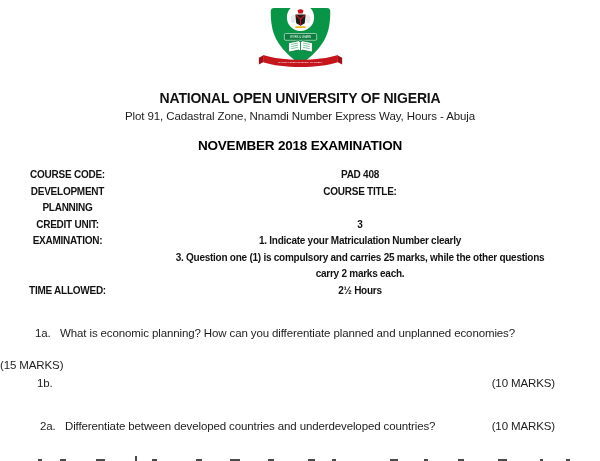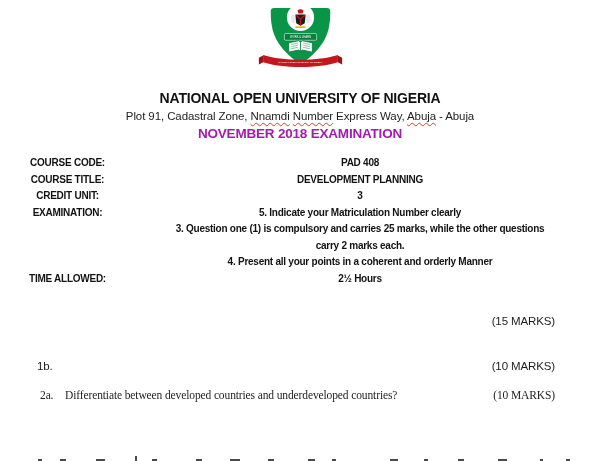--- a/index.html
+++ b/index.html
@@ -7,39 +7,39 @@
     width:600px;height:461px;background:#ffffff;overflow:hidden;position:relative;
     font-family:"Liberation Sans",sans-serif;color:#1d1d1d;
   }
   
   .logo-wrap{width:100%;text-align:center;padding-top:3px;}
   
   .hdr{text-align:center;}
   .hdr-university{font-size:14px;font-weight:bold;letter-spacing:-0.2px;margin-top:11px;color:#121212;}
   .hdr-address{font-size:11.5px;letter-spacing:-0.1px;margin-top:4px;color:#1d1d1d;}
   .hdr-faculty{font-size:13.5px;font-weight:bold;letter-spacing:-0.2px;margin-top:5px;color:#121212;}
-  .hdr-session{font-size:13.5px;font-weight:bold;letter-spacing:-0.2px;margin-top:4px;color:#a21caf;}
+  .hdr-session{font-size:13.5px;font-weight:bold;letter-spacing:-0.2px;margin-top:16px;color:#000000;}
   
-  .sp-red{text-decoration:underline;text-decoration-style:wavy;text-decoration-color:#e03a2f;
+  .sp-red{text-decoration-style:wavy;text-decoration-color:#e03a2f;
           text-decoration-thickness:1px;text-underline-offset:2px;}
   .sp-green{text-decoration-style:wavy;text-decoration-color:#2f9e44;
           text-decoration-thickness:1px;text-underline-offset:2px;}
   
   .course{
     margin:14px 0 0 15px;display:grid;grid-template-columns:105px auto;
     font-weight:bold;font-size:10px;letter-spacing:-0.25px;line-height:16.5px;color:#121212;text-align:center;
   }
   .course .nowrap{white-space:nowrap;}
   
   .questions{margin-top:26px;padding-right:45px;font-size:11.5px;letter-spacing:-0.12px;line-height:16.5px;color:#1d1d1d;}
   .qrow{display:flex;white-space:nowrap;}
   .qnum{flex:0 0 25px;}
   .qmarks{margin-left:auto;padding-left:10px;}
-  .marks-line{text-align:right;margin-top:15px;}
-  .mt14{margin-top:28px;} .mt13{margin-top:13px;font-family:Liberation Serif, serif;}
+  .marks-line{text-align:left;margin-top:15px;}
+  .mt14{margin-top:2px;} .mt13{margin-top:26px;}
   
   .clipped-line{position:absolute;left:0;right:0;bottom:0;height:5px;}
   .clipped-line span{position:absolute;top:3px;height:2px;background:#4a4a4a;}
   .clipped-line span.tall{top:0;height:5px;width:2px;}
 </style>
 </head>
 <body>
 
 <div class="logo-wrap">
   <svg width="85" height="72" viewBox="0 0 100 85" preserveAspectRatio="none">
@@ -70,47 +70,50 @@
       <path d="M6,62 L1,64.5 L1,72.5 L6,70 Z" fill="#9d1117"></path>
       <path d="M94,62 L99,64.5 L99,72.5 L94,70 Z" fill="#9d1117"></path>
       <path d="M6,61.5 C28,69 72,69 94,61.5 L94,70 C72,77.5 28,77.5 6,70 Z" fill="#c4161c"></path>
       <text x="50" y="71" text-anchor="middle" font-size="2.6" fill="#ffffff" font-family="Liberation Sans, sans-serif">NATIONAL OPEN UNIVERSITY OF NIGERIA</text>
     </g>
   </svg>
 </div>
 
 <div class="hdr">
   <div class="hdr-university">NATIONAL OPEN UNIVERSITY OF NIGERIA</div>
-  <div class="hdr-address"><span>Plot 91, Cadastral Zone, </span><span class="sp-red">Nnamdi</span><span> </span><span class="sp-red">Number</span><span> Express Way, </span><span class="sp-red">Abuja</span><span> - Abuja</span></div>
+  <div class="hdr-address"><span>Plot 91, Cadastral Zone, </span><span class="sp-red">Nnamdi</span><span> </span><span class="sp-red">Number</span><span> Express Way, </span><span class="sp-red">Hours</span><span> - Abuja</span></div>
   <div class="hdr-session">NOVEMBER 2018 EXAMINATION</div>
 </div>
 
 <div class="course">
   <div>COURSE CODE:</div>
   <div>PAD 408</div>
 
+  <div>DEVELOPMENT PLANNING</div>
   <div>COURSE TITLE:</div>
-  <div>DEVELOPMENT PLANNING</div>
 
   <div>CREDIT UNIT:</div>
   <div>3</div>
 
   <div>EXAMINATION:</div>
   <div>
-    <div class="nowrap">5. Indicate your Matriculation Number clearly</div>
+    <div class="nowrap">1. Indicate your Matriculation Number clearly</div>
     <div class="nowrap">3. Question one (1) is compulsory and carries 25 marks, while the other questions</div>
     <div class="nowrap"><span class="sp-green">carry</span><span> 2 marks each.</span></div>
-    <div class="nowrap">4. Present all your points in a coherent and orderly Manner</div>
   </div>
 
   <div>TIME ALLOWED:</div>
   <div>2½ Hours</div>
 </div>
 
 <div class="questions">
+  <div class="qrow" style="padding-left:35px;">
+    <span class="qnum">1a.</span>
+    <span><span class="sp-green">What</span><span> is economic planning? How can you differentiate planned and unplanned economies?</span></span>
+  </div>
   <div class="marks-line">(15 MARKS)</div>
 
   <div class="qrow mt14" style="padding-left:37px;">
     <span class="qnum">1b.</span>
     <span class="qmarks">(10 MARKS)</span>
   </div>
 
   <div class="qrow mt13" style="padding-left:40px;">
     <span class="qnum">2a.</span>
     <span>Differentiate between developed countries and underdeveloped countries?</span>

